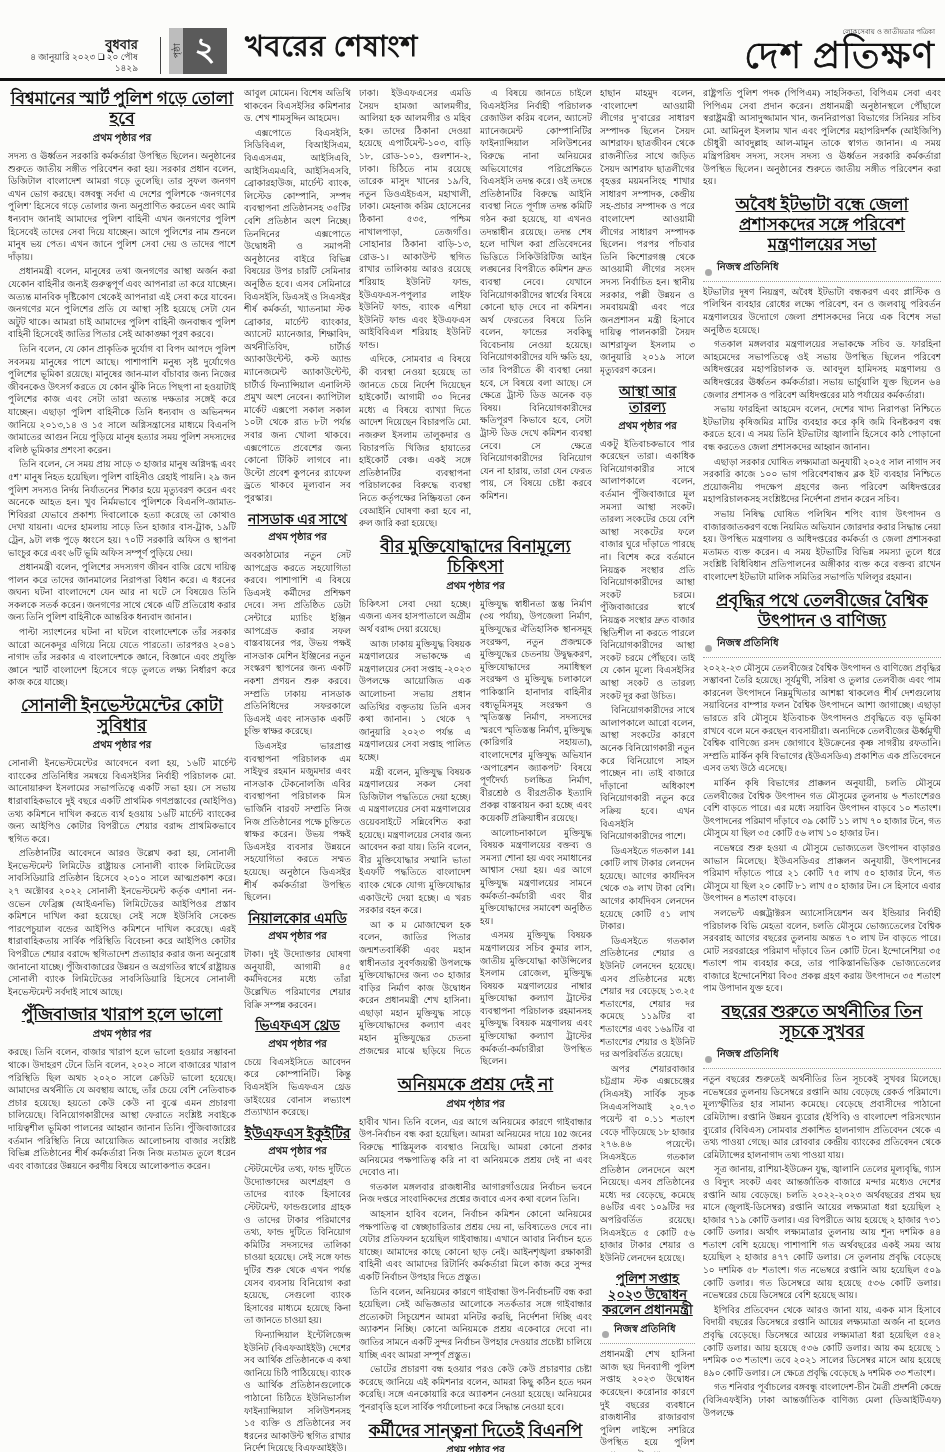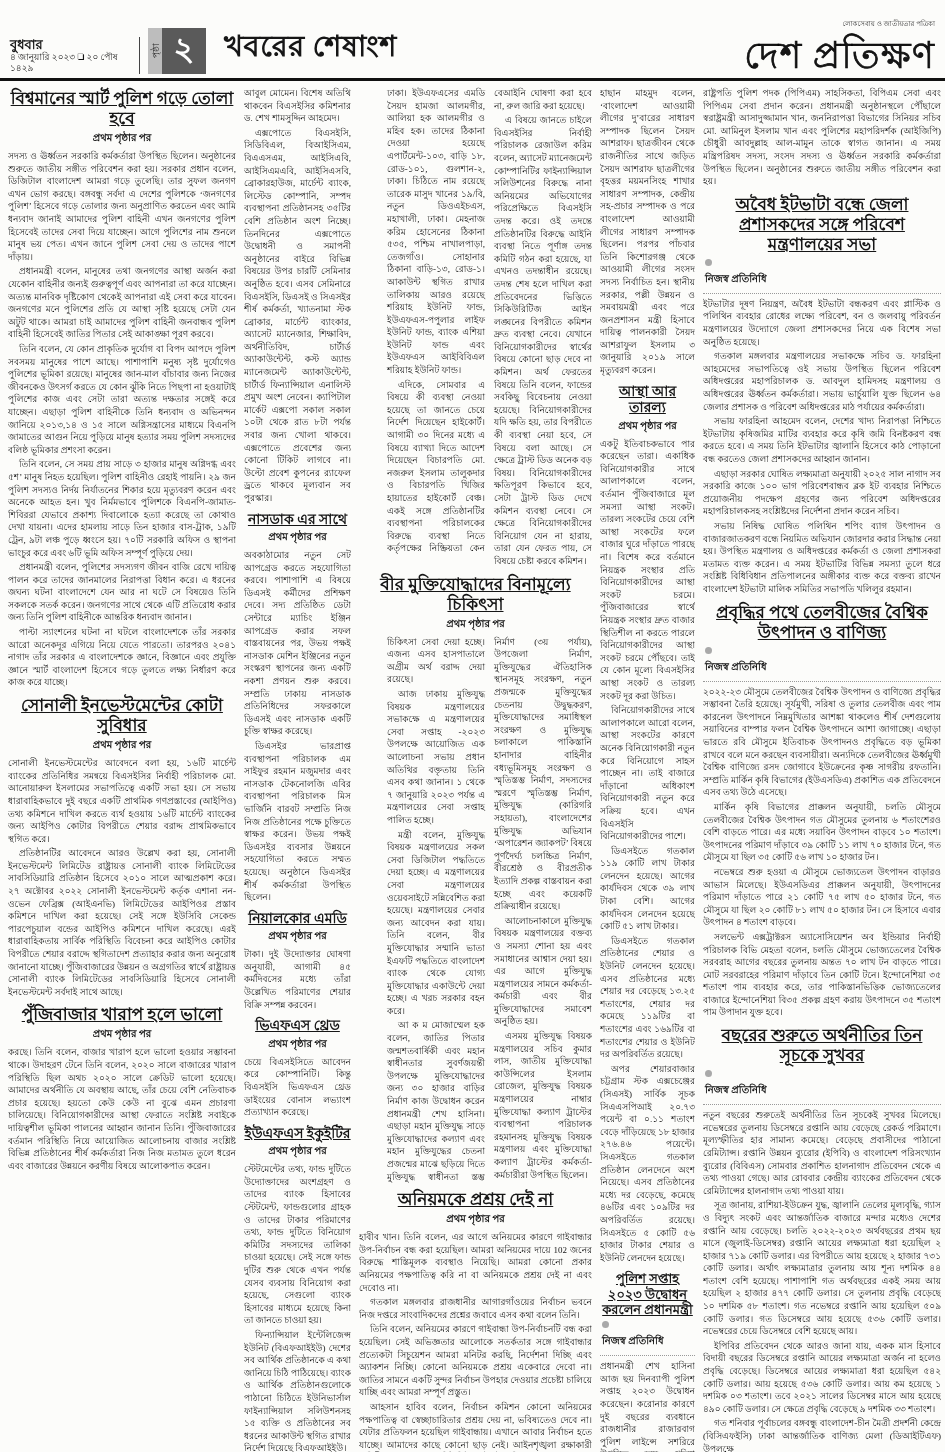--- a/index.html
+++ b/index.html
@@ -9,41 +9,41 @@
     font-family:"Liberation Serif","DejaVu Serif",serif;
     overflow:hidden;position:relative;
   }
   
   .header{
     display:flex;align-items:flex-end;
     padding:26px 10px 4px 10px;
     border-bottom:3px solid #111;
     height:48px;box-sizing:content-box;gap:8px;
   }
-  .dateblock{width:128px;text-align:left;line-height:1.2;padding-right:1px;border-right:1px solid #444;}
+  .dateblock{width:128px;text-align:right;line-height:1.2;padding-right:22px;border-right:1px solid #444;}
   .dateblock .day{font-weight:bold;font-size:13px;}
   .dateblock .date{font-size:9px;}
   .pagebox{display:flex;height:46px;}
   .pageword{
     writing-mode:vertical-rl;transform:rotate(180deg);
     background:#bdbdbd;color:#222;font-size:9px;
     display:flex;align-items:center;justify-content:center;
     width:14px;
   }
   .pagenum{
     background:#5a5a5a;color:#fff;width:44px;
     display:flex;align-items:center;justify-content:center;
     font-size:32px;font-weight:bold;
   }
   .section-title{
     font-size:29px;font-weight:bold;letter-spacing:.5px;
     padding:0 10px 2px 10px;flex:0 0 auto;
   }
   .mast{margin-left:auto;text-align:right;line-height:1;}
-  .mast .tagline{font-size:7px;color:#333;margin-bottom:9px;}
+  .mast .tagline{font-size:7px;color:#333;margin-bottom:1px;}
   .mast .logo{
     font-size:37px;font-weight:normal;letter-spacing:1px;
     -webkit-text-stroke:.6px #000;
   }
   
   .page-body{
     display:flex;gap:8px;padding:6px 8px 0 8px;
     height:1386px;box-sizing:border-box;align-items:stretch;
   }
   .track{overflow:hidden;height:100%;}
@@ -60,33 +60,32 @@
     text-decoration:underline;
   }
   .hl-lg{font-size:17px;}
   .hl-md{font-size:14px;}
   .hl-sm{font-size:13px;}
   .continued{
     text-align:center;font-weight:bold;font-size:10px;
     margin:1px 0 3px 0;
   }
   .byline{
-    display:flex;align-items:flex-start;gap:5px;
+    display:flex;align-items:flex-end;gap:5px;
     font-size:10px;font-weight:bold;
     padding:4px 0 5px 2px;margin-bottom:4px;
     border-bottom:1px dotted #999;
-    flex-direction:column;
   }
   .byline .dot{width:7px;height:7px;border-radius:50%;background:#a9a9a9;flex:none;}
   .body-text p{
     font-size:9px;line-height:1.4;text-align:justify;
     margin:0 0 2px 0;text-indent:11px;
   }
   .body-text p:first-child{text-indent:0;}
-  .two-col{column-count:2;column-gap:9px;margin-left:28px;}
+  .two-col{column-count:2;column-gap:9px;}
 </style>
 </head>
 <body>
 
 <div class="header">
   <div class="dateblock">
     <div class="day">বুধবার</div>
     <div class="date">৪ জানুয়ারি ২০২৩ ❑ ২০ পৌষ ১৪২৯</div>
   </div>
   <div class="pagebox">
@@ -188,22 +187,22 @@
           <p>আলোচনাকালে মুক্তিযুদ্ধ বিষয়ক মন্ত্রণালয়ের বক্তব্য ও সমস্যা শোনা হয় এবং সমাধানের আশ্বাস দেয়া হয়। এর আগে মুক্তিযুদ্ধ মন্ত্রণালয়ের সামনে কর্মকর্তা-কর্মচারী এবং বীর মুক্তিযোদ্ধাদের সমাবেশ অনুষ্ঠিত হয়।</p>
           <p>এসময় মুক্তিযুদ্ধ বিষয়ক মন্ত্রণালয়ের সচিব কুমার লাস, জাতীয় মুক্তিযোদ্ধা কাউন্সিলের ইসলাম রোজেল, মুক্তিযুদ্ধ বিষয়ক মন্ত্রণালয়ের নাম্বার মুক্তিযোদ্ধা কল্যাণ ট্রাস্টের ব্যবস্থাপনা পরিচালক রহমানসহ মুক্তিযুদ্ধ বিষয়ক মন্ত্রণালয় এবং মুক্তিযোদ্ধা কল্যাণ ট্রাস্টের কর্মকর্তা-কর্মচারীরা উপস্থিত ছিলেন।</p>
         </div>
       </article>
       <article class="article">
         <h2 class="headline hl-lg">অনিয়মকে প্রশ্রয় দেই না</h2>
         <div class="continued">প্রথম পৃষ্ঠার পর</div>
         <div class="body-text">
           <p>হাবীব খান। তিনি বলেন, এর আগে অনিয়মের কারণে গাইবান্ধার উপ-নির্বাচন বন্ধ করা হয়েছিল। আমরা অনিয়মের দায়ে 102 জনের বিরুদ্ধে শাস্তিমূলক ব্যবস্থাও নিয়েছি। আমরা কোনো প্রকার অনিয়মের পক্ষপাতিত্ব করি না বা অনিয়মকে প্রশ্রয় দেই না এবং দেবোও না।</p>
           <p>গতকাল মঙ্গলবার রাজধানীর আগারগাঁওয়ের নির্বাচন ভবনে নিজ দপ্তরে সাংবাদিকদের প্রশ্নের জবাবে এসব কথা বলেন তিনি।</p>
+          <p>আহসান হাবিব বলেন, নির্বাচন কমিশন কোনো অনিয়মের পক্ষপাতিত্ব বা স্বেচ্ছাচারিতার প্রশ্রয় দেয় না, ভবিষ্যতেও দেবে না। যেটার প্রতিফলন হয়েছিল গাইবান্ধায়। এখানে আবার নির্বাচন হতে যাচ্ছে। আমাদের কাছে কোনো ছাড় নেই। আইনশৃঙ্খলা রক্ষাকারী বাহিনী এবং আমাদের রিটার্নিং কর্মকর্তারা মিলে কাজ করে সুন্দর একটি নির্বাচন উপহার দিতে প্রস্তুত।</p>
           <p>তিনি বলেন, অনিয়মের কারণে গাইবান্ধা উপ-নির্বাচনটি বন্ধ করা হয়েছিল। সেই অভিজ্ঞতার আলোকে সতর্কতার সঙ্গে গাইবান্ধার প্রত্যেকটা সিচুয়েশন আমরা মনিটর করছি, নির্দেশনা দিচ্ছি এবং অ্যাকশন নিচ্ছি। কোনো অনিয়মকে প্রশ্রয় একেবারে দেবো না। জাতির সামনে একটি সুন্দর নির্বাচন উপহার দেওয়ার প্রচেষ্টা চালিয়ে যাচ্ছি এবং আমরা সম্পূর্ণ প্রস্তুত।</p>
-          <p>আহসান হাবিব বলেন, নির্বাচন কমিশন কোনো অনিয়মের পক্ষপাতিত্ব বা স্বেচ্ছাচারিতার প্রশ্রয় দেয় না, ভবিষ্যতেও দেবে না। যেটার প্রতিফলন হয়েছিল গাইবান্ধায়। এখানে আবার নির্বাচন হতে যাচ্ছে। আমাদের কাছে কোনো ছাড় নেই। আইনশৃঙ্খলা রক্ষাকারী বাহিনী এবং আমাদের রিটার্নিং কর্মকর্তারা মিলে কাজ করে সুন্দর একটি নির্বাচন উপহার দিতে প্রস্তুত।</p>
           <p>ভোটের প্রচারণা বন্ধ হওয়ার পরও কেউ কেউ প্রচারণার চেষ্টা করেছে জানিয়ে এই কমিশনার বলেন, আমরা কিছু কঠিন হতে দমন করেছি। সঙ্গে এনকোয়ারি করে অ্যাকশন নেওয়া হয়েছে। অনিয়মের পুনরাবৃত্তি হলে সার্বিক পর্যালোচনা করে সিদ্ধান্ত নেওয়া হবে।</p>
         </div>
       </article>
       <article class="article">
         <h2 class="headline hl-lg">কর্মীদের সান্ত্বনা দিতেই বিএনপি</h2>
         <div class="continued">প্রথম পৃষ্ঠার পর</div>
         <div class="body-text">
           <p>আশরাফ সাহেবসহ অন্যান্য বিএনপি নেতারা আসলে কর্মীদেরকে সান্ত্বনা দেওয়ার জন্যই বড় গলায় কথা বলেন। বিএনপির এই হাঁকডাক আসলে খালি কলসি বেশি বাজার মতো, তার চেয়ে বেশি কিছু না। তারা কোনো আন্দোলন গড়ে তুলতে পারেনি, পারবেও না।’</p>
         </div>
       </article>
@@ -213,21 +212,21 @@
         <div class="body-text">
           <p>হাছান মাহমুদ বলেন, ‘বাংলাদেশ আওয়ামী লীগের দু’বারের সাধারণ সম্পাদক ছিলেন সৈয়দ আশরাফ। ছাত্রজীবন থেকে রাজনীতির সাথে জড়িত সৈয়দ আশরাফ ছাত্রলীগের বৃহত্তর ময়মনসিংহ শাখার সাধারণ সম্পাদক, কেন্দ্রীয় সহ-প্রচার সম্পাদক ও পরে বাংলাদেশ আওয়ামী লীগের সাধারণ সম্পাদক ছিলেন। পরপর পাঁচবার তিনি কিশোরগঞ্জ থেকে আওয়ামী লীগের সংসদ সদস্য নির্বাচিত হন। স্থানীয় সরকার, পল্লী উন্নয়ন ও সমবায়মন্ত্রী এবং পরে জনপ্রশাসন মন্ত্রী হিসাবে দায়িত্ব পালনকারী সৈয়দ আশরাফুল ইসলাম ৩ জানুয়ারি ২০১৯ সালে মৃত্যুবরণ করেন।</p>
         </div>
       </article>
       <article class="article">
         <h2 class="headline hl-md">আস্থা আর তারল্য</h2>
         <div class="continued">প্রথম পৃষ্ঠার পর</div>
         <div class="body-text">
           <p>একটু ইতিবাচকভাবে পার করেছেন তারা। একাধিক বিনিয়োগকারীর সাথে আলাপকালে বলেন, বর্তমান পুঁজিবাজারে মূল সমস্যা আস্থা সংকট। তারল্য সংকটের চেয়ে বেশি আস্থা সংকটের ফলে বাজার ঘুরে দাঁড়াতে পারছে না। বিশেষ করে বর্তমানে নিয়ন্ত্রক সংস্থার প্রতি বিনিয়োগকারীদের আস্থা সংকট চরমে। পুঁজিবাজারের স্বার্থে নিয়ন্ত্রক সংস্থার দ্রুত বাজার স্থিতিশীল না করতে পারলে বিনিয়োগকারীদের আস্থা সংকট চরমে পৌঁছবে। তাই যে কোন মূল্যে বিএসইসির আস্থা সংকট ও তারল্য সংকট দূর করা উচিত।</p>
           <p>বিনিয়োগকারীদের সাথে আলাপকালে আরো বলেন, আস্থা সংকটের কারণে অনেক বিনিয়োগকারী নতুন করে বিনিয়োগে সাহস পাচ্ছেন না। তাই বাজারে দাঁড়ানো অধিকাংশ বিনিয়োগকারী নতুন করে সক্রিয় হবে। এখন বিএসইসি বিনিয়োগকারীদের পাশে।</p>
-          <p>ডিএসইতে গতকাল ১১৯ কোটি লাখ টাকার লেনদেন হয়েছে। আগের কার্যদিবস থেকে ৩৯ লাখ টাকা বেশি। আগের কার্যদিবস লেনদেন হয়েছে কোটি ৫১ লাখ টাকার।</p>
+          <p>ডিএসইতে গতকাল 141 কোটি লাখ টাকার লেনদেন হয়েছে। আগের কার্যদিবস থেকে ৩৯ লাখ টাকা বেশি। আগের কার্যদিবস লেনদেন হয়েছে কোটি ৫১ লাখ টাকার।</p>
           <p>ডিএসইতে গতকাল প্রতিষ্ঠানের শেয়ার ও ইউনিট লেনদেন হয়েছে। এসব প্রতিষ্ঠানের মধ্যে শেয়ার দর বেড়েছে ১৩.২৫ শতাংশের, শেয়ার দর কমেছে ১১৯টির বা শতাংশের এবং ১৬৯টির বা শতাংশের শেয়ার ও ইউনিট দর অপরিবর্তিত রয়েছে।</p>
           <p>অপর শেয়ারবাজার চট্টগ্রাম স্টক এক্সচেঞ্জের (সিএসই) সার্বিক সূচক সিএএসপিআই ২০.৭৩ পয়েন্ট বা ০.১১ শতাংশ বেড়ে দাঁড়িয়েছে ১৮ হাজার ২৭৬.৪৬ পয়েন্টে। সিএসইতে গতকাল প্রতিষ্ঠান লেনদেনে অংশ নিয়েছে। এসব প্রতিষ্ঠানের মধ্যে দর বেড়েছে, কমেছে ৪৬টির এবং ১০৯টির দর অপরিবর্তিত রয়েছে। সিএসইতে ৫ কোটি ৫৬ হাজার টাকার শেয়ার ও ইউনিট লেনদেন হয়েছে।</p>
         </div>
       </article>
       <article class="article">
         <h2 class="headline hl-sm">পুলিশ সপ্তাহ ২০২৩ উদ্বোধন করলেন প্রধানমন্ত্রী</h2>
         <div class="byline">
           <span class="dot"></span>
           <span>নিজস্ব প্রতিনিধি</span>
         </div>

